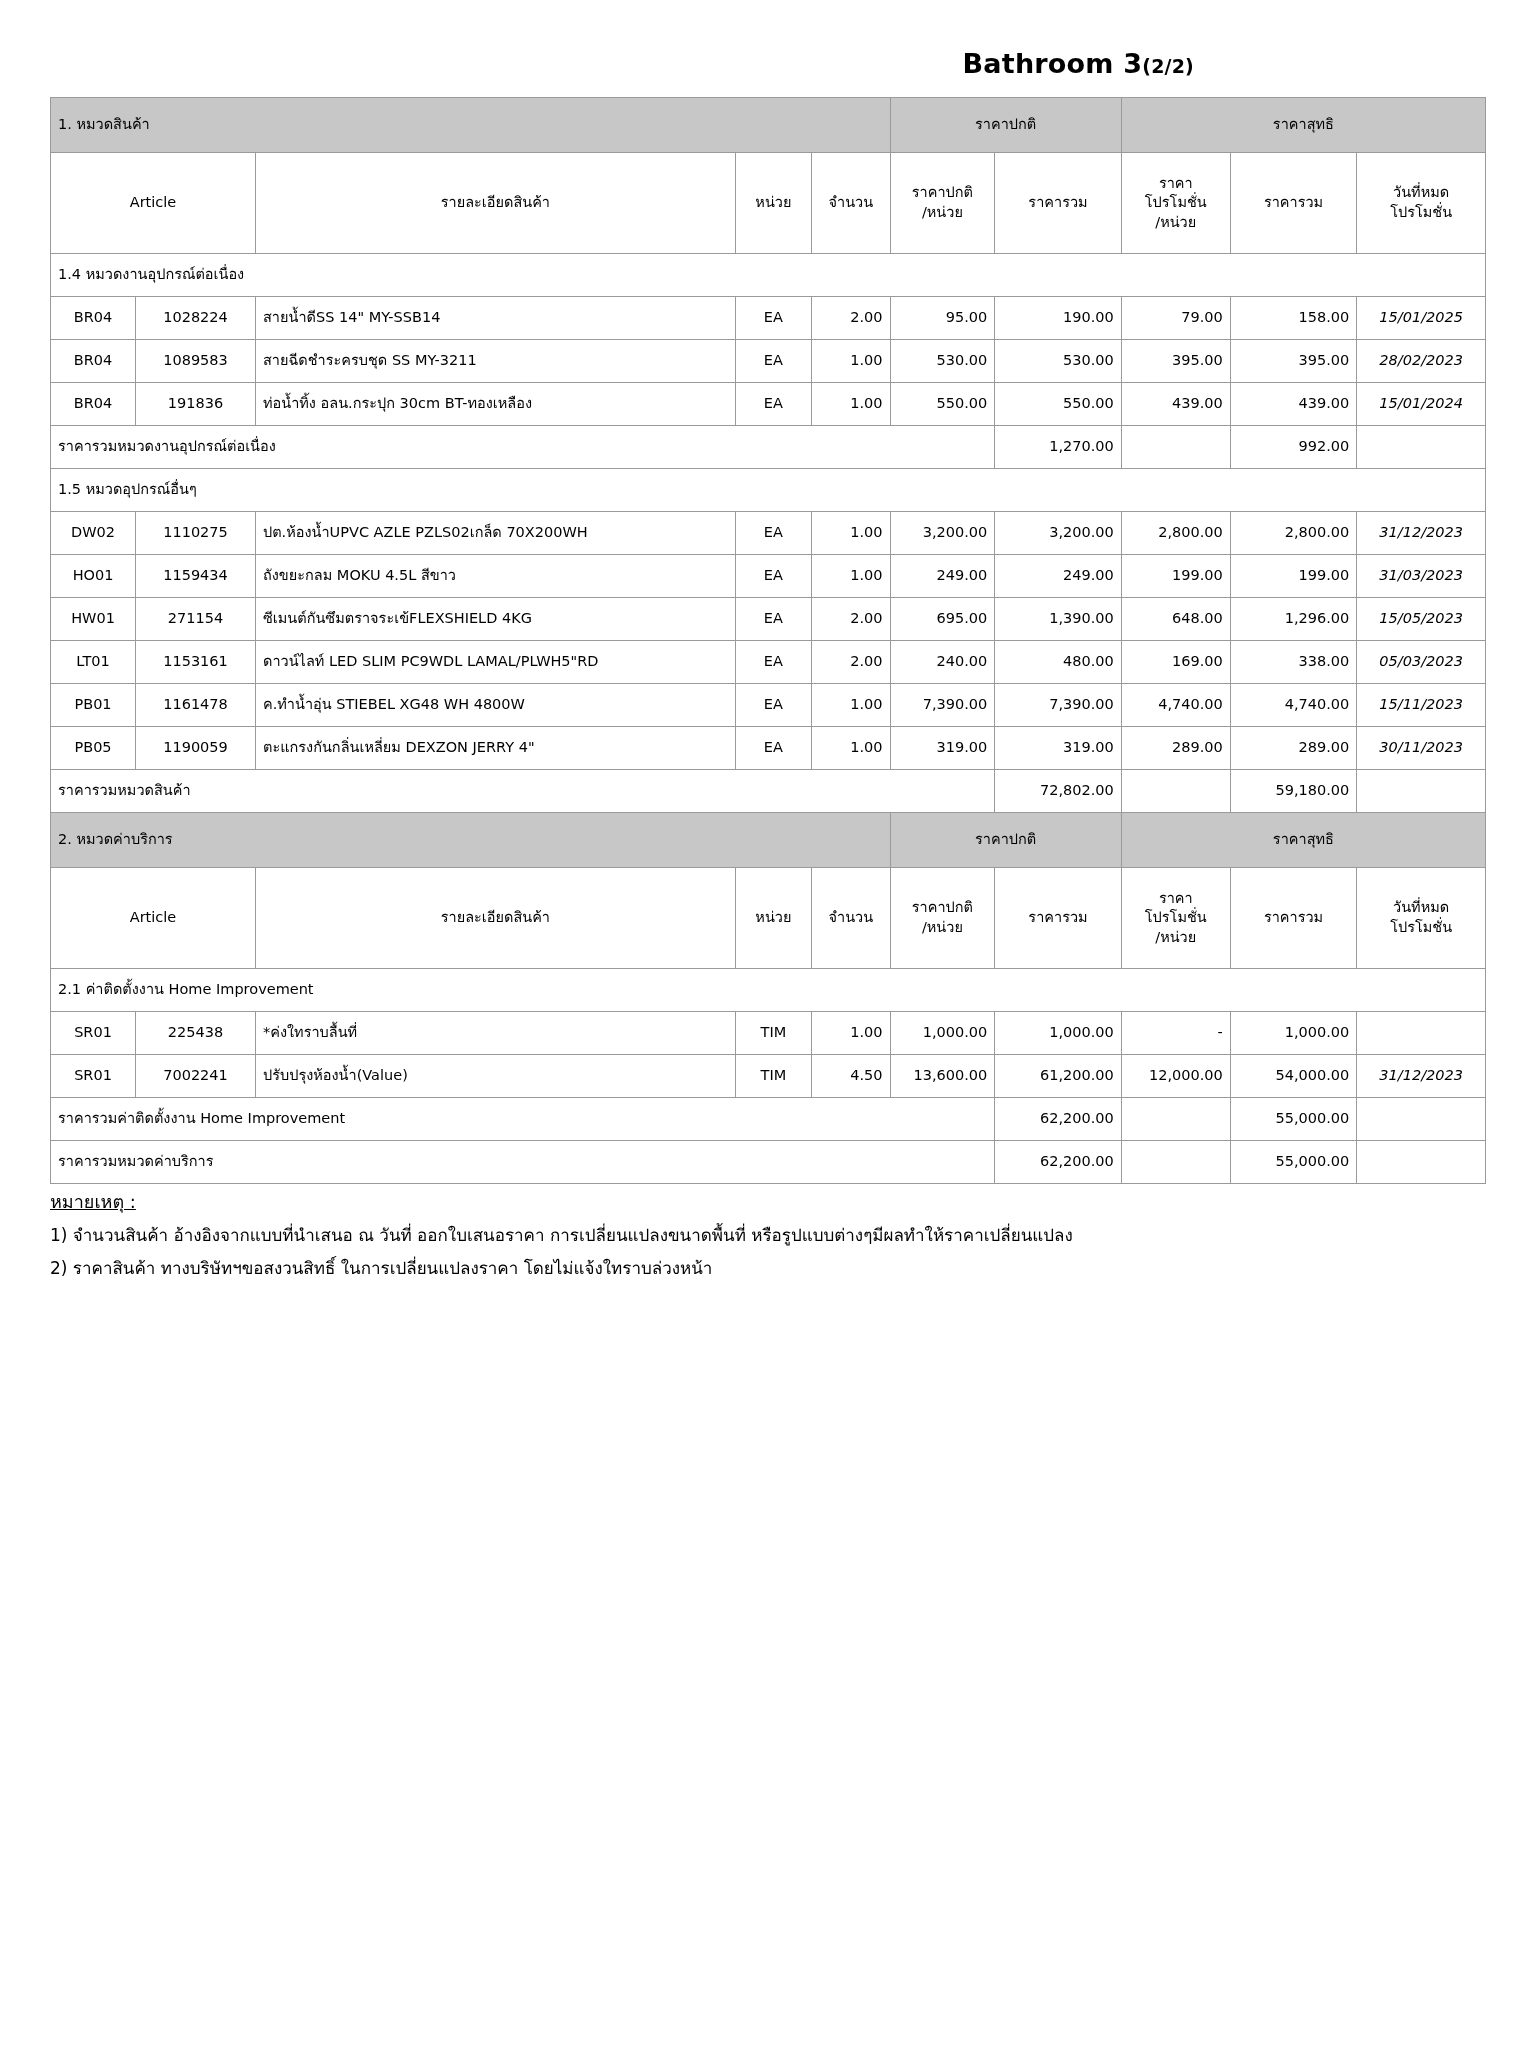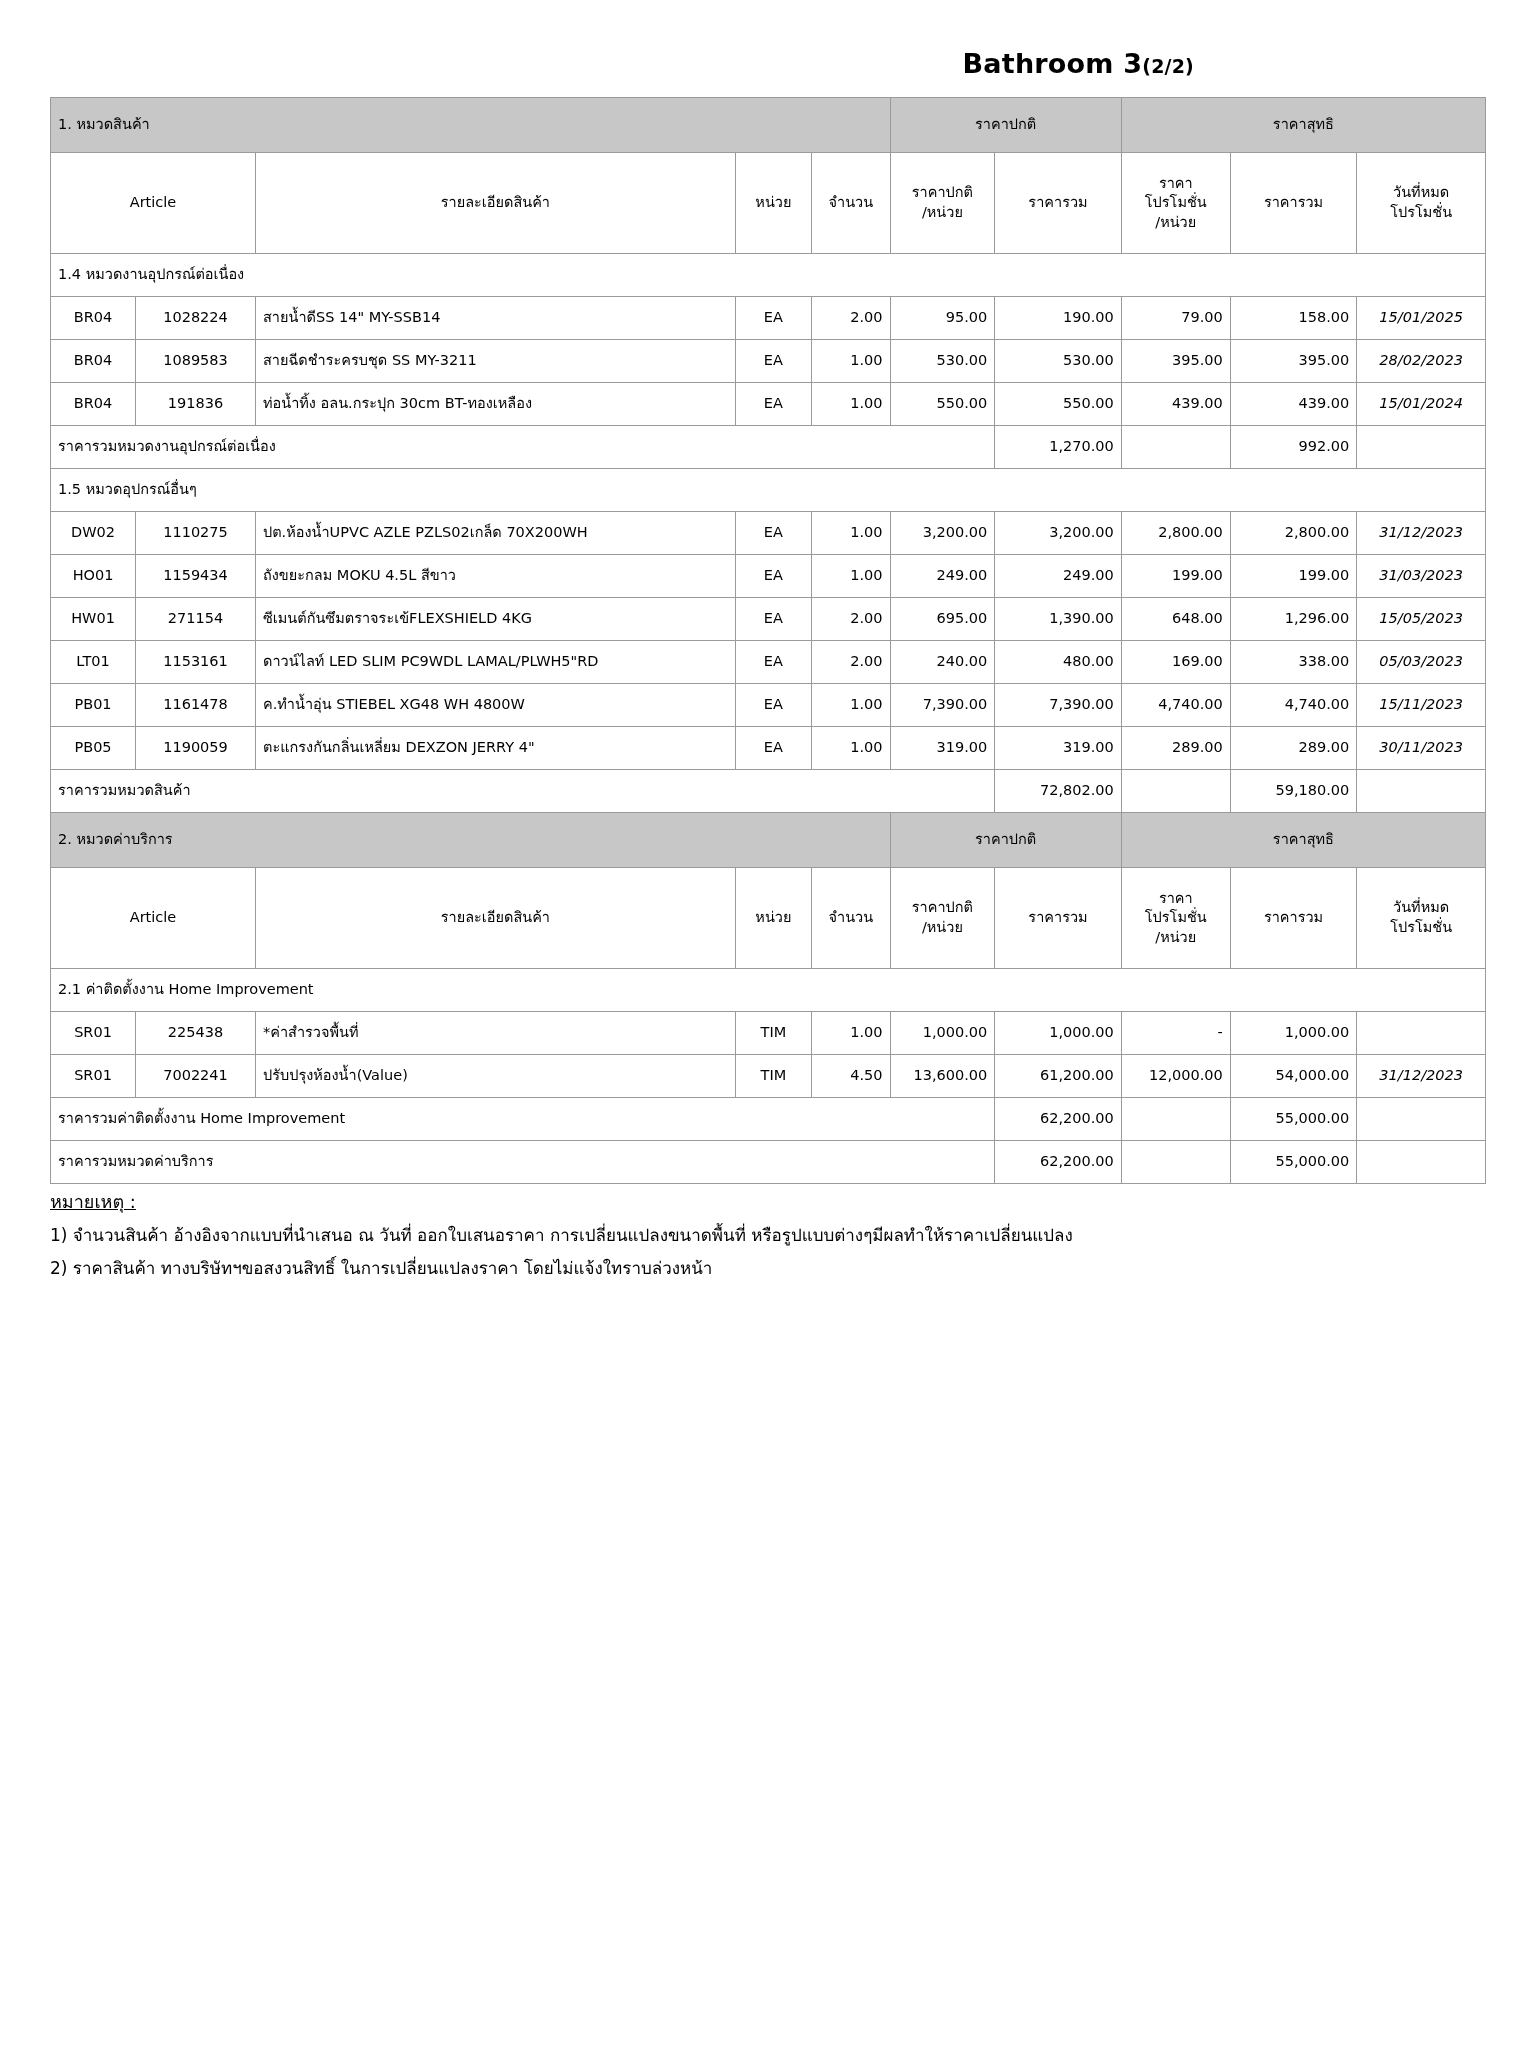--- a/index.html
+++ b/index.html
@@ -314,21 +314,21 @@
         </td>
       </tr>
 
       <tr class="sub">
         <td class="l" colspan="10">2.1 ค่าติดตั้งงาน Home Improvement</td>
       </tr>
 
       <tr class="item">
         <td class="c">SR01</td>
         <td class="c">225438</td>
-        <td class="l">*ค่าสำรวจพื้นที่</td>
+        <td class="l">*ค่งใทราบลื้นที่</td>
         <td class="c">TIM</td>
         <td class="r">1.00</td>
         <td class="r">1,000.00</td>
         <td class="r">1,000.00</td>
         <td class="r">-</td>
         <td class="r">1,000.00</td>
         <td class="c nowrap"></td>
       </tr>
       <tr class="item">
         <td class="c">SR01</td>

